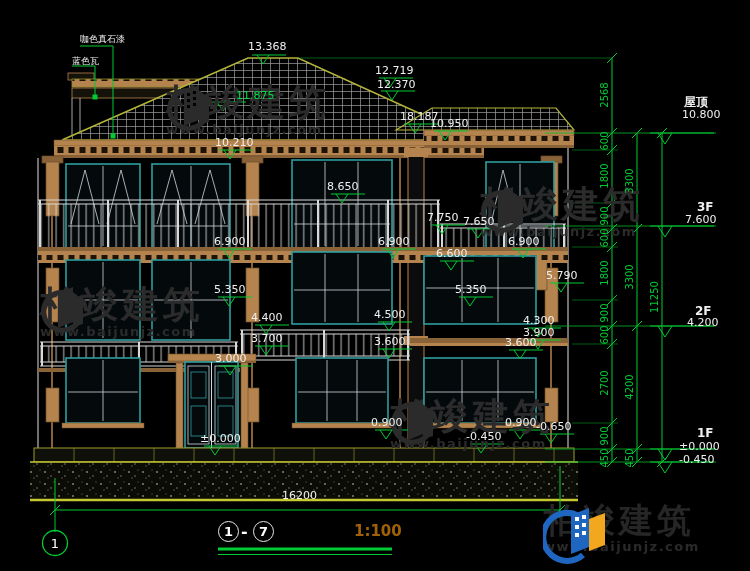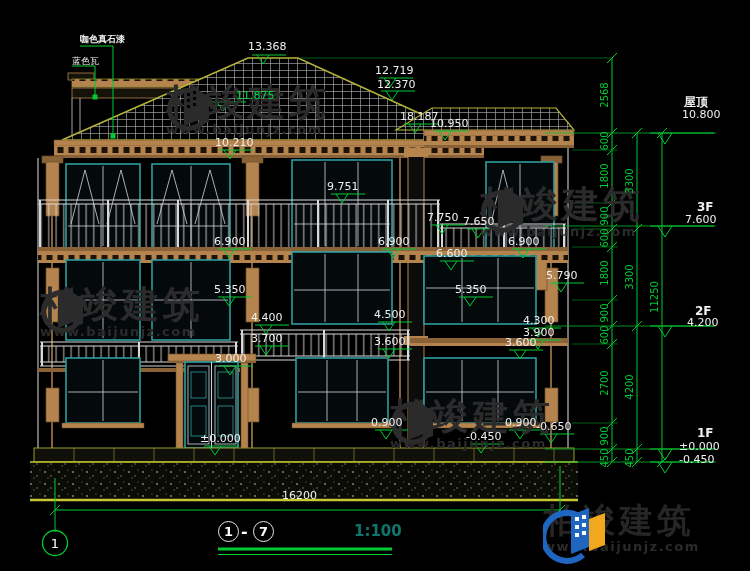--- a/index.html
+++ b/index.html
@@ -13,21 +13,21 @@
   .chain{position:absolute;color:#00cc33;font:10px "DejaVu Sans",sans-serif;white-space:nowrap;
          transform:translate(-50%,-50%) rotate(-90deg);z-index:5;}
   .wm{position:absolute;display:flex;align-items:center;gap:7px;color:#2b2b2b;z-index:4;}
   .wm .wm-brand{font-weight:bold;font-size:37px;line-height:1;letter-spacing:4px;}
   .wm .wm-url{font-weight:bold;font-size:13px;letter-spacing:1.5px;margin-top:1px;}
   .t-circle{position:absolute;width:21px;height:21px;border:1.6px solid #e8e8e8;border-radius:50%;
             color:#fff;display:flex;align-items:center;justify-content:center;
             font:bold 13px "DejaVu Sans",sans-serif;z-index:6;box-sizing:border-box;}
   .t-dash{position:absolute;color:#fff;font:bold 16px "DejaVu Sans",sans-serif;z-index:6;}
   .t-name{position:absolute;color:#fff;font:bold 23px "DejaVu Sans",sans-serif;letter-spacing:2px;z-index:6;}
-  .t-scale{position:absolute;color:#0f766e;font:bold 15px "DejaVu Sans",sans-serif;z-index:6;}
+  .t-scale{position:absolute;color:#a16207;font:bold 15px "DejaVu Sans",sans-serif;z-index:6;}
   .axis-num{position:absolute;color:#fff;font:13px "DejaVu Sans",sans-serif;transform:translate(-50%,-50%);z-index:6;}
   .footer{position:absolute;display:flex;align-items:center;gap:8px;z-index:6;}
   .footer .f-brand{font-weight:bold;font-size:34px;line-height:1;letter-spacing:4px;color:#262626;}
   .footer .f-url{font-weight:bold;font-size:13px;letter-spacing:1.5px;color:#2a2a2a;margin-top:2px;}
 </style>
 </head>
 <body>
 
 <div id="stage">
 
@@ -304,31 +304,31 @@
     <path d="M38 14 A 19 19 0 1 0 41 30" fill="none" stroke="currentColor" stroke-width="5"></path>
     <path d="M18 7 L33 1 V36 L18 42 Z" fill="currentColor"></path>
     <path d="M33 12 L43 9 V38 L33 41 Z" fill="currentColor"></path>
   </svg>
   <div>
         <div class="wm-brand">柏竣建筑</div>
        <div class="wm-url">www.baijunjz.com</div>
       </div>
 </div>
 
-<span class="lbl small" style="left:80px;top:33px;font-weight:bold;">咖色真石漆</span>
+<span class="lbl small" style="left:80px;top:33px;">咖色真石漆</span>
 <span class="lbl small" style="left:72px;top:55px;">蓝色瓦</span>
 
 <span class="lbl" style="left:248px;top:40px;">13.368</span>
 <span class="lbl" style="left:375px;top:64px;">12.719</span>
 <span class="lbl" style="left:377px;top:78px;">12.370</span>
 <span class="lbl green" style="left:208px;top:89px;">11.875</span>
 <span class="lbl" style="left:400px;top:110px;">18.187</span>
 <span class="lbl" style="left:430px;top:117px;">10.950</span>
 <span class="lbl" style="left:215px;top:136px;">10.210</span>
-<span class="lbl" style="left:327px;top:180px;">9.751</span>
+<span class="lbl" style="left:327px;top:180px;">8.650</span>
 <span class="lbl" style="left:427px;top:211px;">7.750</span>
 <span class="lbl" style="left:463px;top:215px;">7.650</span>
 <span class="lbl" style="left:214px;top:235px;">6.900</span>
 <span class="lbl" style="left:378px;top:235px;">6.900</span>
 <span class="lbl" style="left:508px;top:235px;">6.900</span>
 <span class="lbl" style="left:436px;top:247px;">6.600</span>
 <span class="lbl" style="left:546px;top:269px;">5.790</span>
 <span class="lbl" style="left:214px;top:283px;">5.350</span>
 <span class="lbl" style="left:455px;top:283px;">5.350</span>
 <span class="lbl" style="left:374px;top:308px;">4.500</span>

